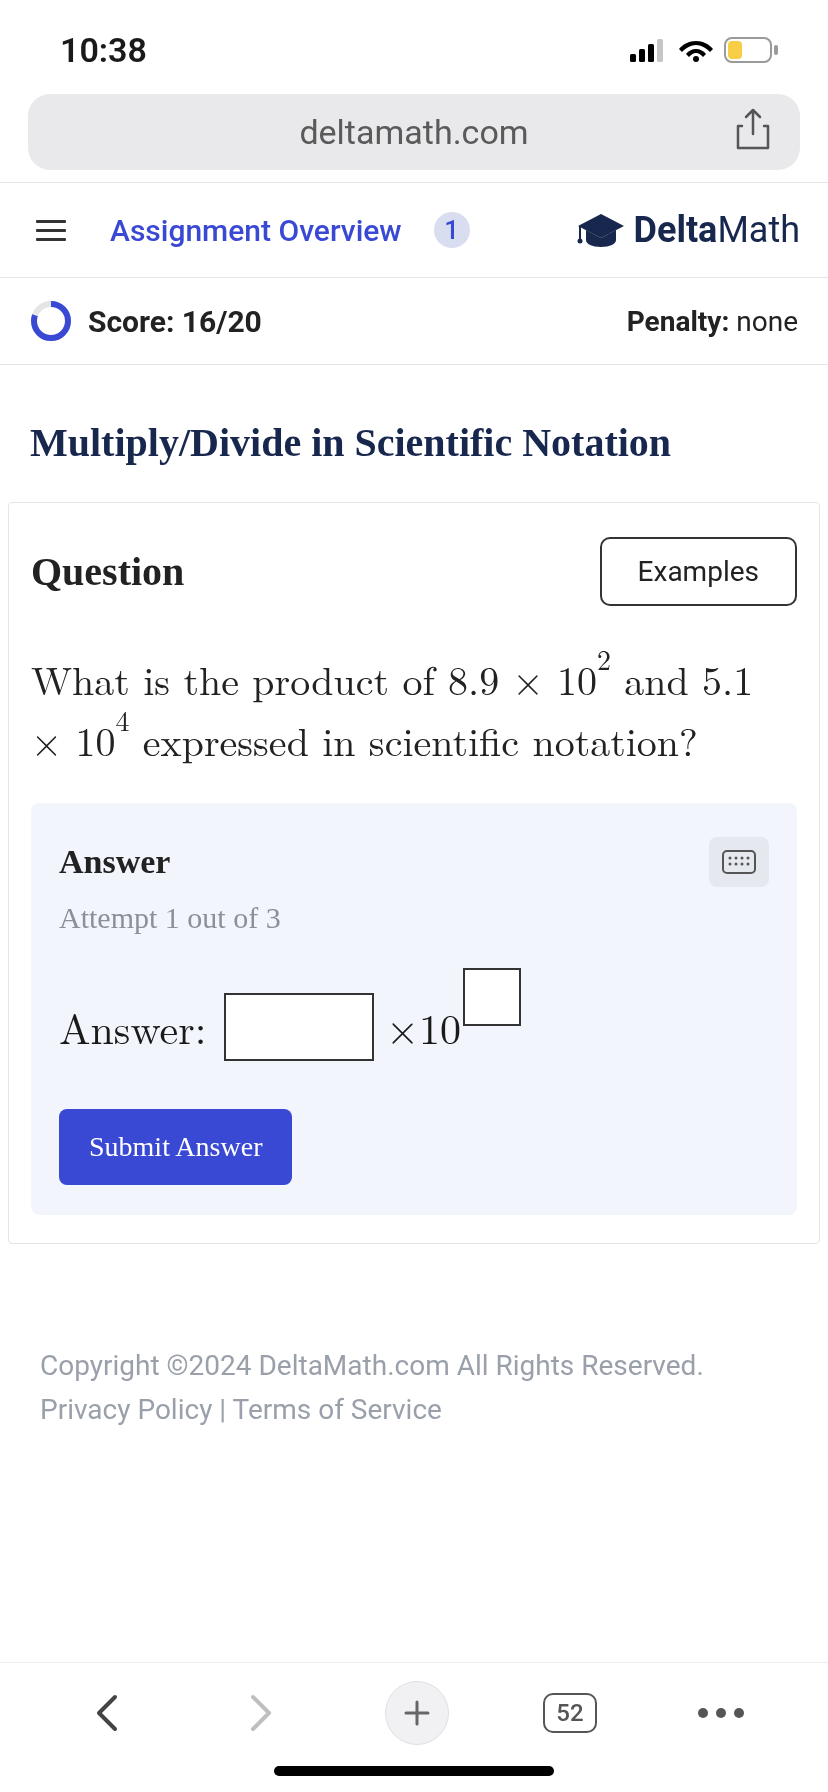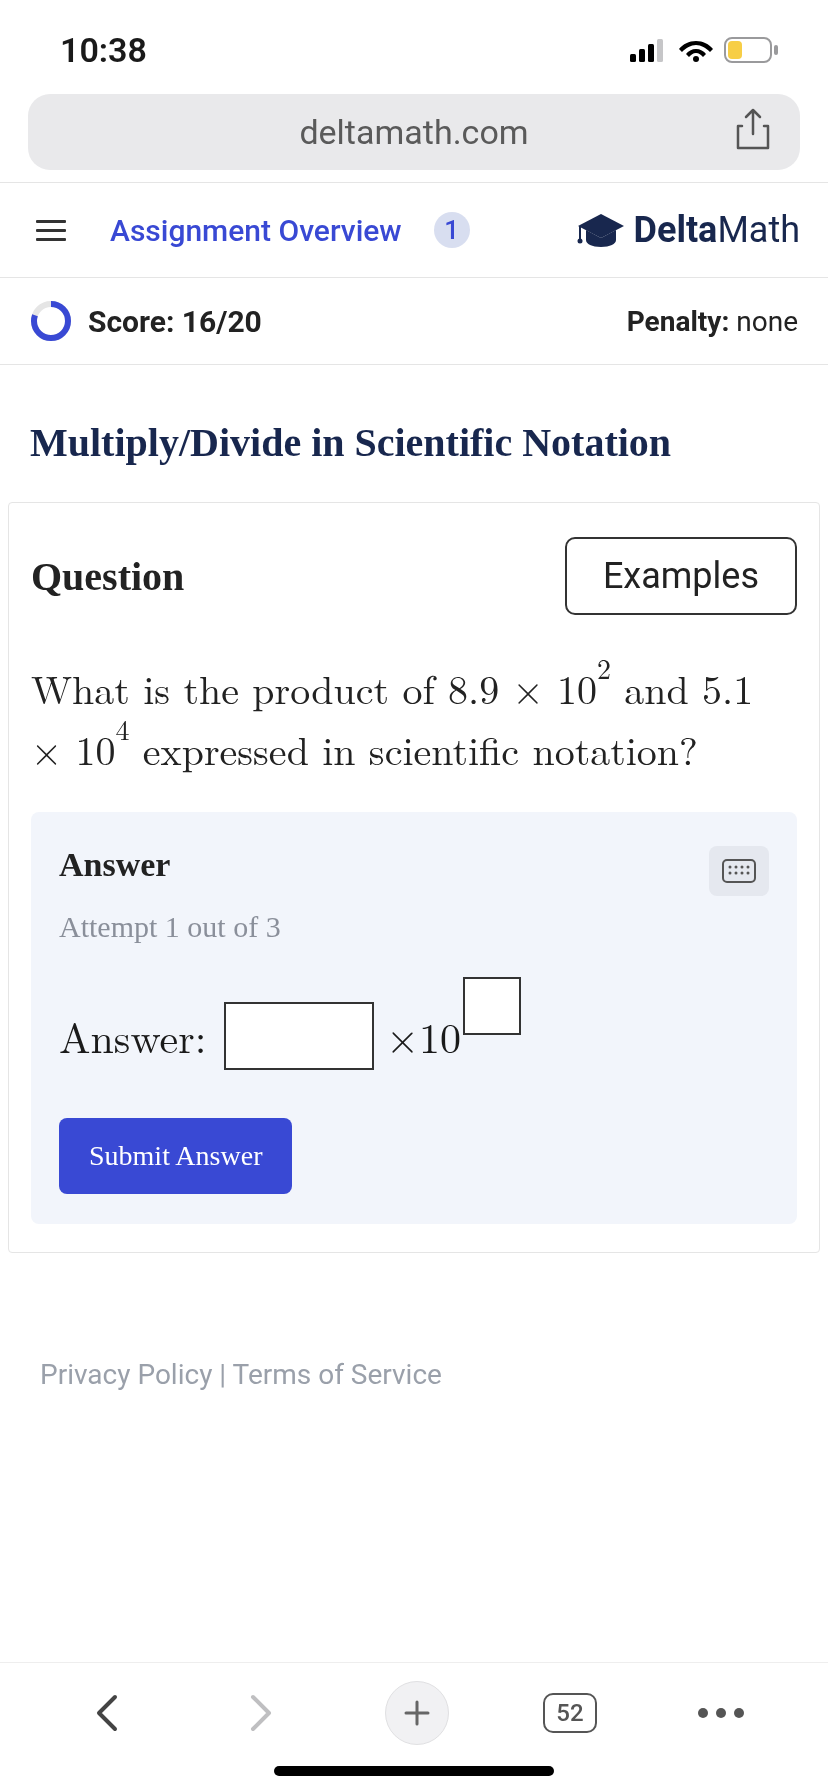--- a/index.html
+++ b/index.html
@@ -156,21 +156,21 @@
     font-family: Georgia, "Times New Roman", serif;
     font-size: 40px;
     font-weight: 700;
     color: #222;
   }
   .examples-btn {
     border: 2px solid #333;
     background: #fff;
     border-radius: 10px;
     padding: 16px 36px;
-    font-size: 36px;
+    font-size: 28px;
     font-family: inherit;
     color: #222;
   }
   
   .question-text {
     font-family: "Latin Modern Roman", Georgia, "Times New Roman", serif;
     font-size: 40px;
     line-height: 1.5;
     color: #222;
     margin-bottom: 32px;
@@ -181,21 +181,21 @@
     top: -0.4em;
   }
   
   .answer-box {
     background: #f2f5fb;
     border-radius: 8px;
     padding: 34px 28px 30px 28px;
   }
   .answer-box-head {
     display: flex;
-    align-items: flex-start;
+    align-items: center;
     justify-content: space-between;
   }
   .answer-label {
     font-family: Georgia, "Times New Roman", serif;
     font-size: 34px;
     font-weight: 700;
     color: #222;
   }
   .keyboard-btn {
     background: #e5e8ef;
@@ -434,20 +434,21 @@
       <input class="coef-input" type="text" style="">
       <span class="times-ten">×10</span>
       <input class="exp-input" type="text" style="">
     </div>
     
     <button class="submit-btn">Submit Answer</button>
   </div>
 </div>
 
 <div class="footer">
+  <div>Copyright ©2024 DeltaMath.com All Rights Reserved.</div>
   <div>
     <a href="#">Privacy Policy</a><span> | </span><a href="#">Terms of Service</a>
   </div>
 </div>
 
 <div class="bottom-nav">
   <div class="nav-btn">
     <svg width="28" height="40" viewBox="0 0 28 40">
         <path d="M22 4 L6 20 L22 36" stroke="#444" stroke-width="4" fill="none" stroke-linecap="round" stroke-linejoin="round"></path>
       </svg>

